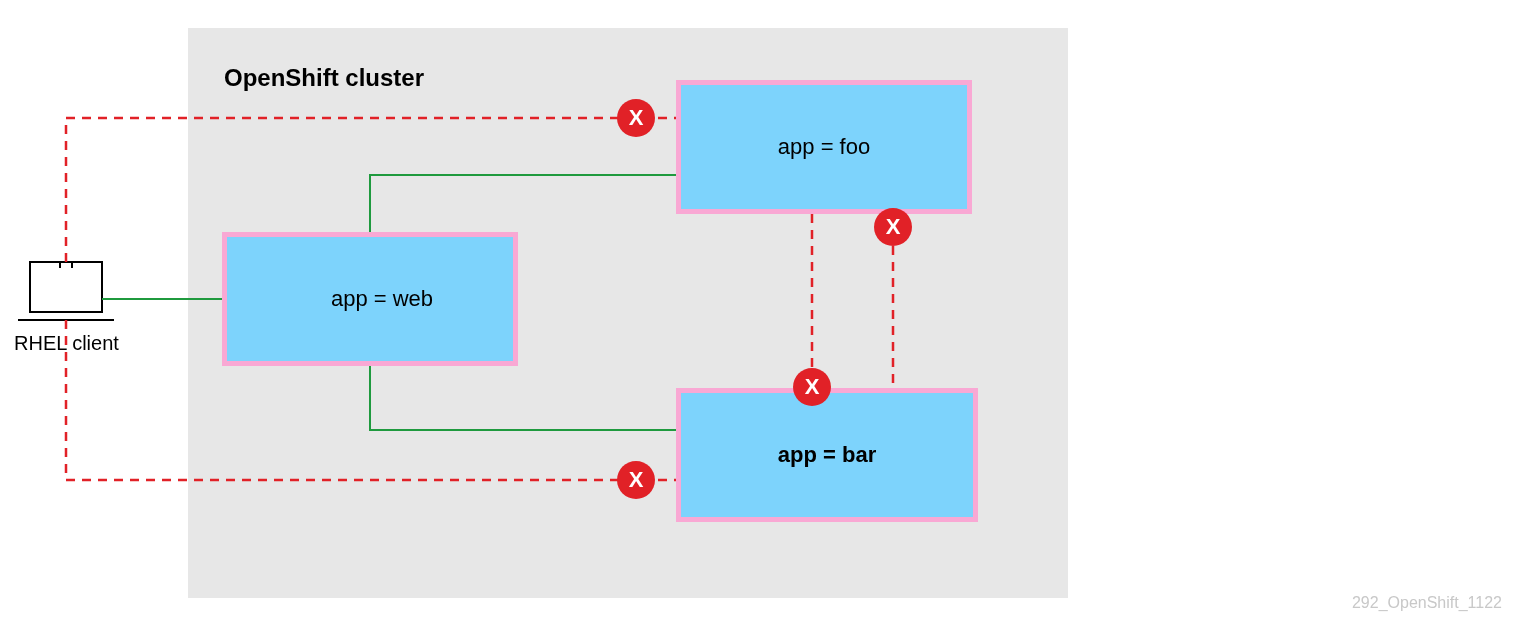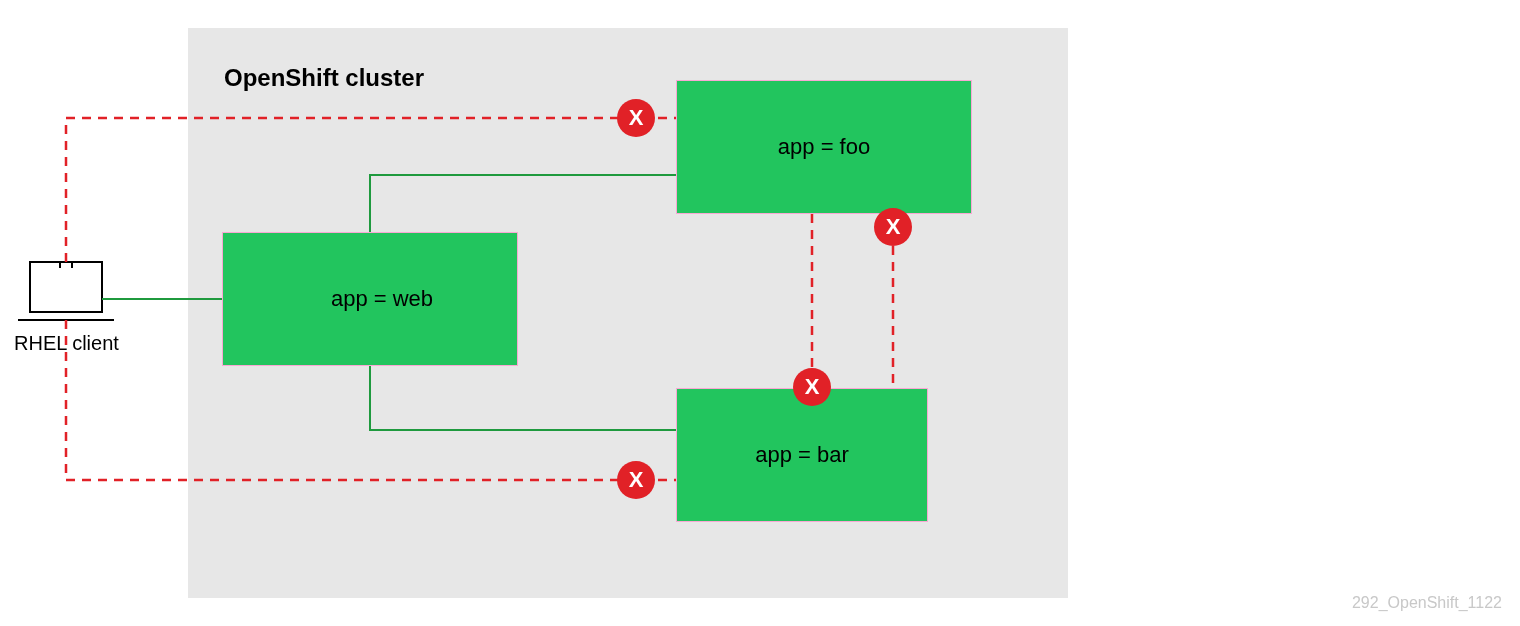--- a/index.html
+++ b/index.html
@@ -16,22 +16,22 @@
       border: none;
     }
     .cluster-title {
       position: absolute;
       font-weight: 700;
       font-size: 24px;
       color: #000;
     }
     .node-box {
       position: absolute;
-      background: #22c55e;
-      border: 1px solid #f9a8d4;
+      background: #7dd3fc;
+      border: 5px solid #f9a8d4;
       display: flex;
       align-items: center;
       justify-content: center;
     }
     .node-label {
       font-size: 22px;
       color: #000;
     }
     .client-label {
       position: absolute;
@@ -74,21 +74,21 @@
 <div class="cluster-title" style="left:224px; top:64px;">OpenShift cluster</div>
 
 <div class="node-box" style="left:222px; top:232px; width:296px; height:134px;padding-left:24px;">
   <span class="node-label">app = web</span>
 </div>
 
 <div class="node-box" style="left:676px; top:80px; width:296px; height:134px;">
   <span class="node-label">app = foo</span>
 </div>
 
-<div class="node-box" style="left:676px; top:388px; width:252px; height:134px;">
+<div class="node-box" style="left:676px; top:388px; width:302px; height:134px;font-weight:bold;">
   <span class="node-label">app = bar</span>
 </div>
 
 <svg class="overlay" width="1520" height="626">
   <g stroke="#000" stroke-width="2" fill="none">
     <rect x="30" y="262" width="72" height="50"></rect>
     <line x1="18" y1="320" x2="114" y2="320"></line>
     <line x1="60" y1="262" x2="60" y2="268"></line>
     <line x1="72" y1="262" x2="72" y2="268"></line>
   </g>

